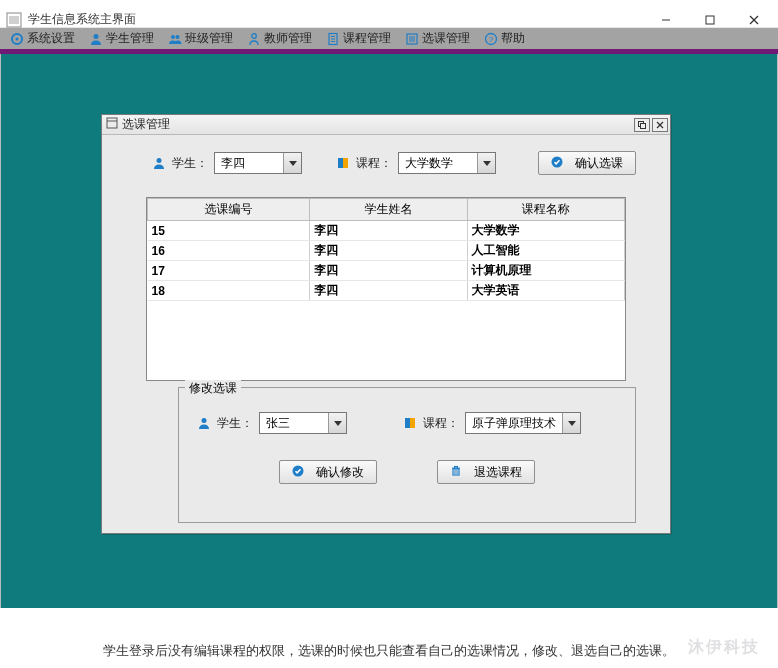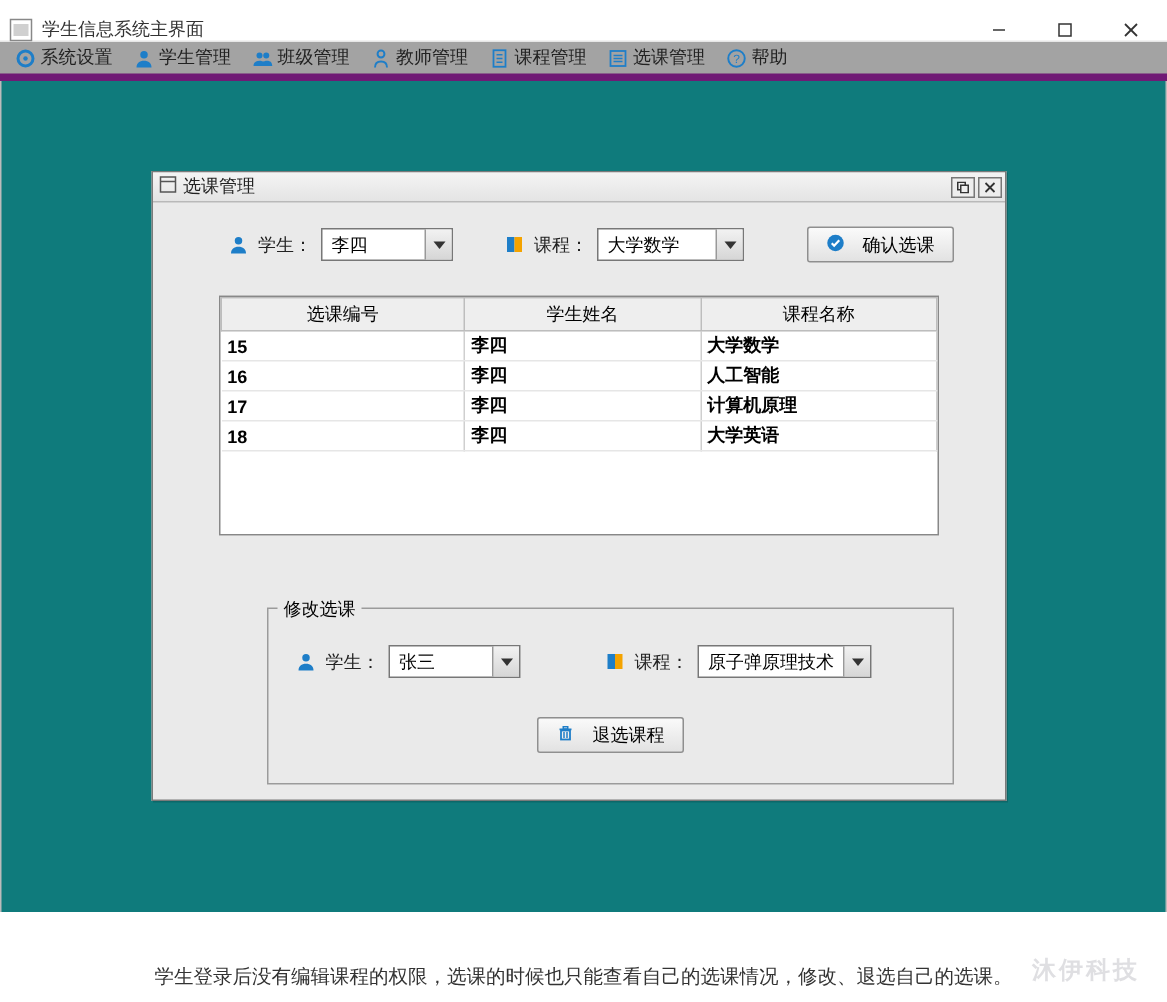--- a/index.html
+++ b/index.html
@@ -126,21 +126,21 @@
       padding: 0 12px;
       background: linear-gradient(#fafafa,#e2e2e2);
       border:1px solid #8f8f8f;
       border-radius:2px;
       font-size:12px;
     }
     
     .table-wrap {
       border:1px solid #888;
       background:#fff;
-      height: 160px;
+      height: 184px;
       overflow:hidden;
       margin: 0 24px 0 24px;
     }
     table { border-collapse: collapse; width:100%; font-size:12px; }
     thead th {
       background:#eee;
       border:1px solid #bdbdbd;
       padding:2px 4px; font-weight:normal; text-align:center;
     }
     tbody td {
@@ -148,21 +148,21 @@
       border-bottom:1px solid #e6e6e6;
       padding:1px 4px;
       height:16px;
       font-weight:bold;
     }
     
     .group {
       position:absolute;
       left: 76px; right: 34px; bottom: 10px;
       border:1px solid #9b9b9b;
-      height: 118px;
+      height: 136px;
       padding-top: 18px;
     }
     .group-title {
       position:absolute; top:-8px; left:6px;
       background:#eaeaea; padding:0 4px;
       font-size:12px;
     }
     .group-row1 {
       display:flex; align-items:center;
       gap:6px;
@@ -438,20 +438,29 @@
             <span class="combo-text" style="min-width:95px">原子弹原理技术</span>
             <span class="combo-btn">
                 <span class="triangle-down"></span>
               </span>
           </div>
         </div>
         <div class="group-row2">
           <div class="btn">
             <span>
               <svg width="12" height="12" viewBox="0 0 12 12">
+                  <circle cx="6" cy="6" r="5.5" fill="#1e7ec8"></circle>
+                  <path d="M3.5 6.2l1.6 1.6 3.4-3.6" fill="none" stroke="#fff" stroke-width="1.5"></path>
+                </svg>
+            </span>
+            <span>确认修改</span>
+          </div>
+          <div class="btn">
+            <span>
+              <svg width="12" height="12" viewBox="0 0 12 12">
                   <rect x="3" y="4" width="6" height="6" fill="none" stroke="#1e7ec8" stroke-width="1.2"></rect>
                   <line x1="2" y1="3.2" x2="10" y2="3.2" stroke="#1e7ec8" stroke-width="1.2"></line>
                   <line x1="5" y1="5" x2="5" y2="9" stroke="#1e7ec8"></line>
                   <line x1="7" y1="5" x2="7" y2="9" stroke="#1e7ec8"></line>
                   <rect x="4.5" y="1.5" width="3" height="1.5" fill="none" stroke="#1e7ec8"></rect>
                 </svg>
             </span>
             <span>退选课程</span>
           </div>
         </div>

